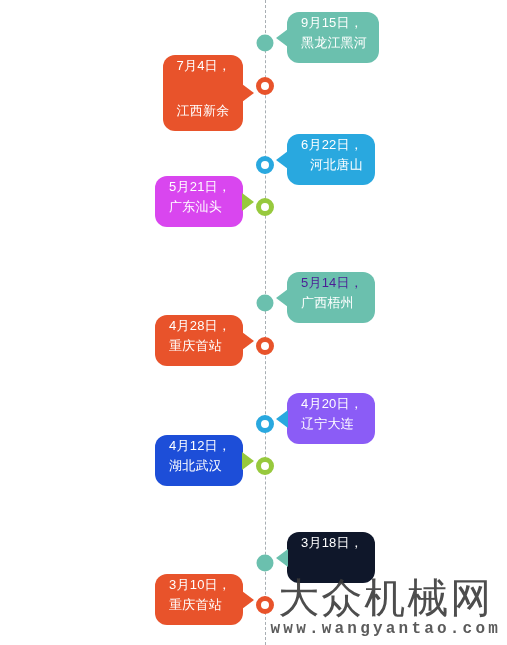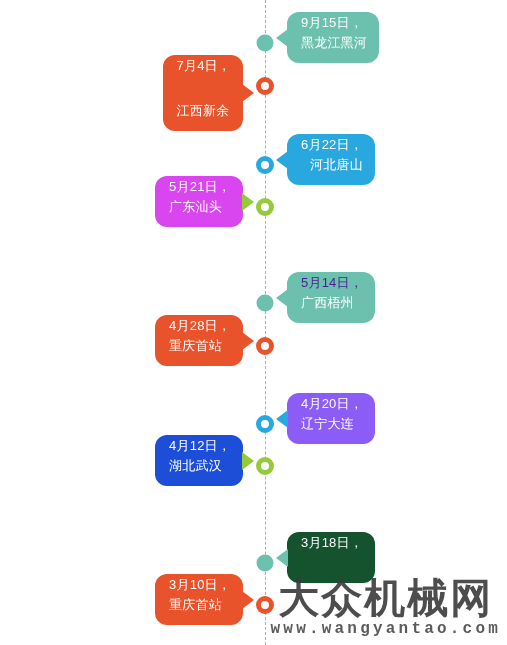--- a/index.html
+++ b/index.html
@@ -96,21 +96,21 @@
   .watermark {
     position: absolute;
     right: 6px;
     bottom: 8px;
     text-align: center;
     user-select: none;
   }
   .watermark .wm-cn {
     font-family: "DejaVu Serif", "Liberation Serif", serif;
     font-size: 41px;
-    font-weight: 700;
+    font-weight: 400;
     color: #3a3a3a;
     letter-spacing: 2px;
     line-height: 46px;
     display: block;
     opacity: .9;
   }
   .watermark .wm-url {
     display: block;
     font-family: Liberation Mono, monospace;
     font-size: 16px;
@@ -164,21 +164,21 @@
         <span class="line" style="color: rgb(255, 255, 255);">重庆首站</span>
       </div>
       <div class="bubble right-side" style="background: #8b5cf6; color: rgb(41, 168, 223); top: 393px; left: 287px;">
         <span class="line" style="color: rgb(255, 255, 255);">4月20日，</span>
         <span class="line" style="color: rgb(255, 255, 255);">辽宁大连</span>
       </div>
       <div class="bubble left-side" style="background: #1d4ed8; color: rgb(151, 201, 61); top: 435px; right: 264px;">
         <span class="line" style="color: rgb(255, 255, 255);">4月12日，</span>
         <span class="line" style="color: rgb(255, 255, 255);">湖北武汉</span>
       </div>
-      <div class="bubble right-side" style="background: #14532d; color: rgb(107, 192, 174); top: 532px; left: 287px;">
+      <div class="bubble right-side" style="background: #0f172a; color: rgb(107, 192, 174); top: 532px; left: 287px;">
         <span class="line" style="color: rgb(255, 255, 255);">3月18日，</span>
         <span class="line" style="color: rgb(255, 255, 255); min-height: 20px;"></span>
       </div>
       <div class="bubble left-side" style="background: rgb(232, 83, 43); color: rgb(232, 83, 43); top: 574px; right: 264px;">
         <span class="line" style="color: rgb(255, 255, 255);">3月10日，</span>
         <span class="line" style="color: rgb(255, 255, 255);">重庆首站</span>
       </div>
     </div>
 
   <div class="watermark">

